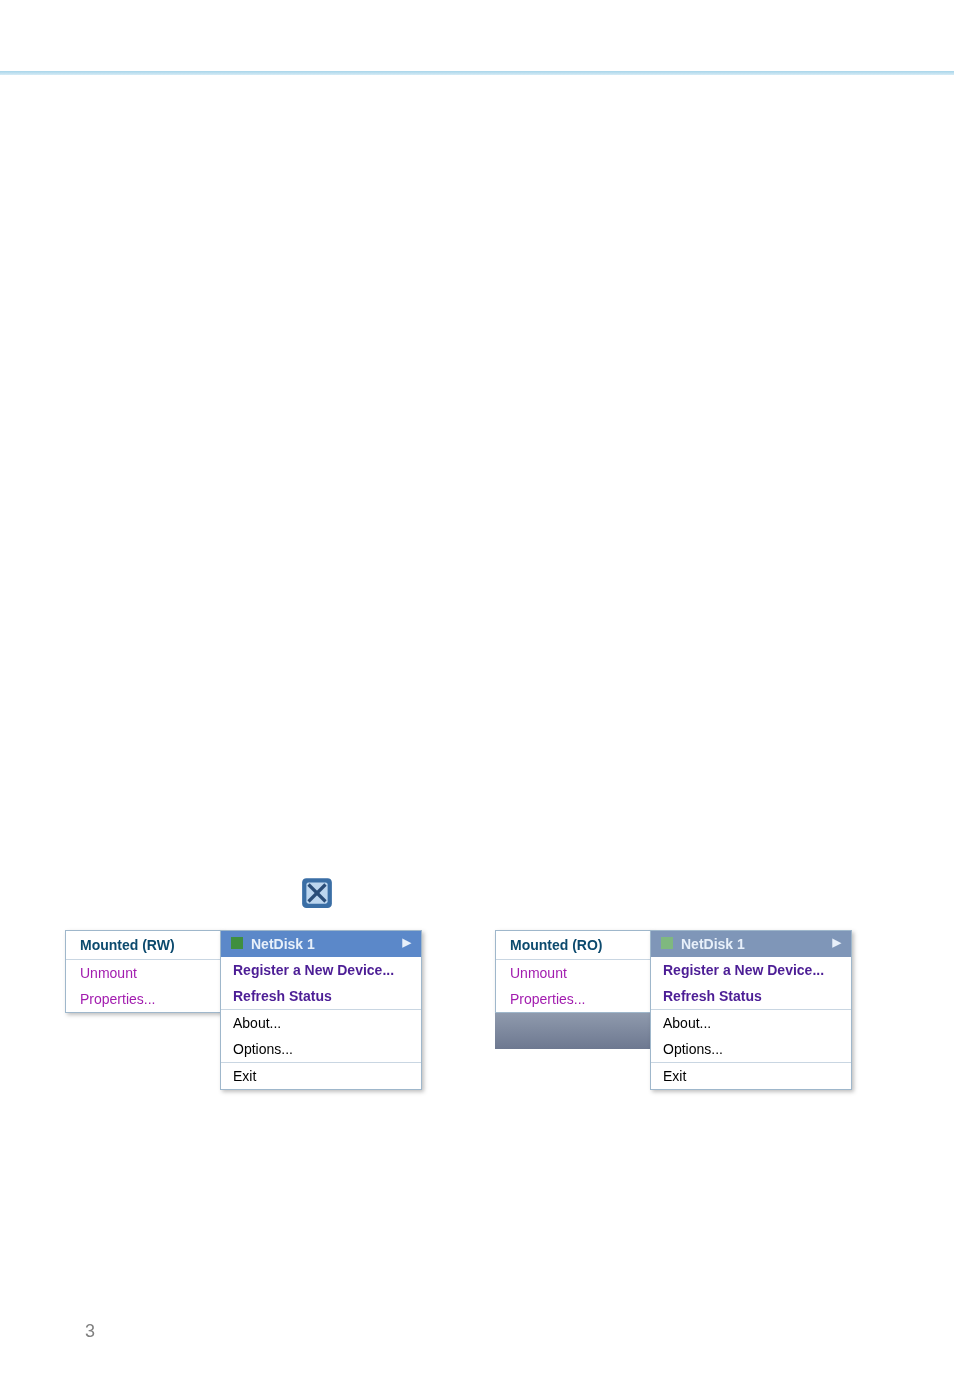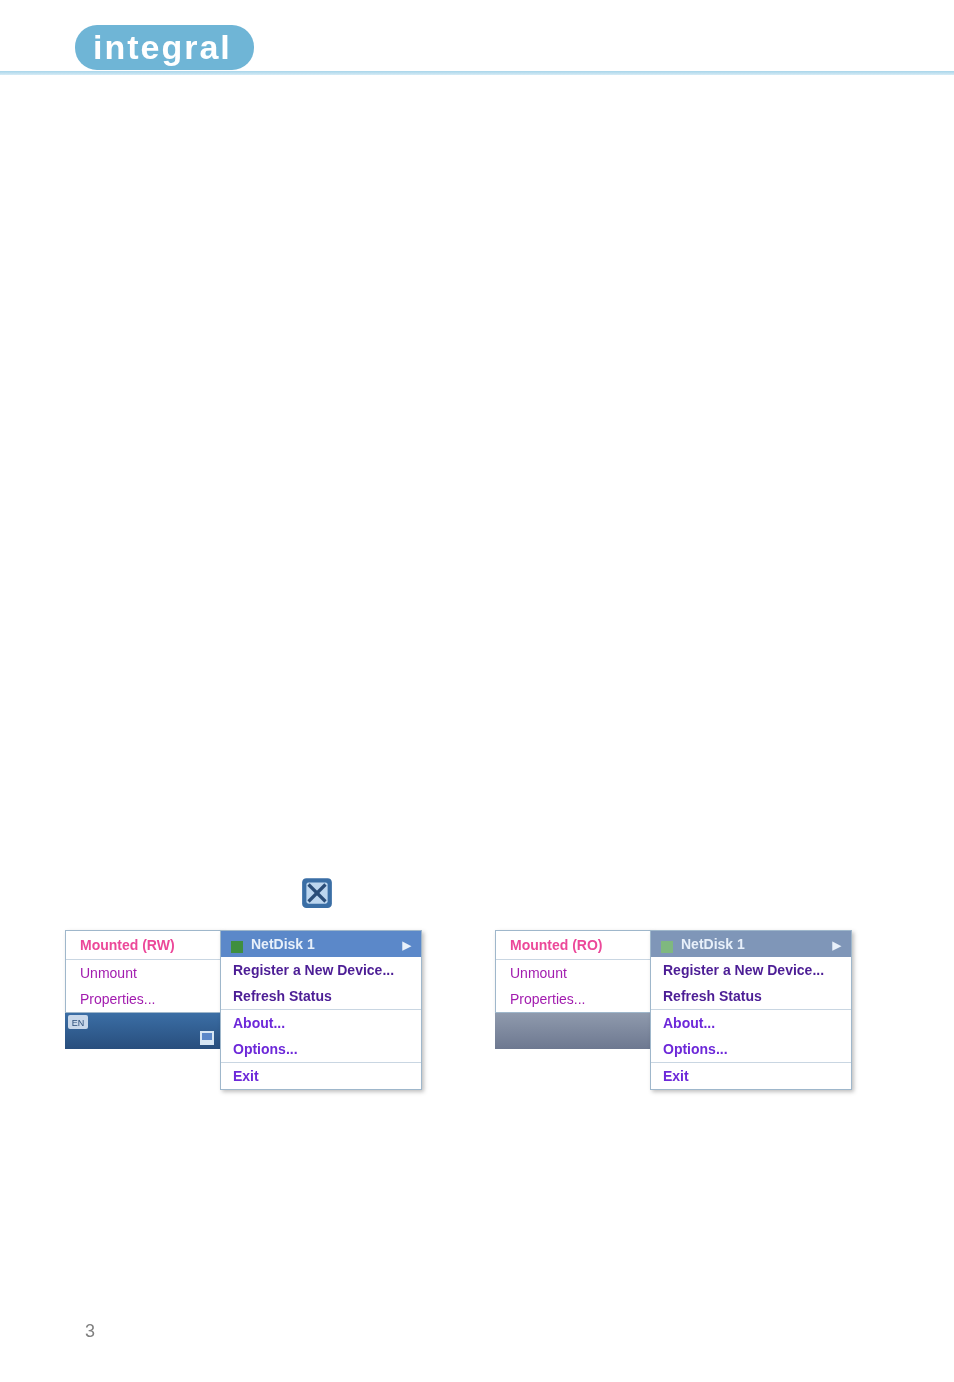--- a/index.html
+++ b/index.html
@@ -7,71 +7,56 @@
   .header{position:absolute;left:0;top:25px;width:100%}
   .logo-wrap{position:relative;margin-left:75px}
   .logo-pill{display:inline-block;background:#6fb5d6;color:#fff;border-radius:22px;padding:3px 22px 3px 18px;font-weight:bold;letter-spacing:2px;font-size:34px;font-family:Arial,Helvetica,sans-serif;position:relative}
   .hr{position:absolute;left:0;right:0;top:71px;height:4px;background:linear-gradient(#a8d5ea,#d7ecf6)}
   
   .tray-icon{position:absolute;width:34px;height:34px}
   .tray-icon svg{width:100%;height:100%}
   
   .menu-stack{position:absolute;font-size:14px}
   .menu-box{border:1px solid #9fb7cb;background:#fff;box-shadow:2px 2px 4px rgba(0,0,0,0.25)}
-  .menu-header{font-weight:bold;color:#ec4899;padding:6px 14px;border-bottom:1px solid #c9d6e2}
+  .menu-header{font-weight:bold;color:#0c4a6e;padding:6px 14px;border-bottom:1px solid #c9d6e2}
   .menu-item{color:#a21caf;padding:5px 14px;cursor:pointer}
   .menu-item+.menu-item{}
   .submenu{position:absolute;left:100%;top:0;width:200px}
-  .submenu .sel{background:#5b88c9;color:#e8f0fa;display:flex;align-items:flex-end;padding:5px 10px;font-weight:bold}
+  .submenu .sel{background:#5b88c9;color:#e8f0fa;display:flex;align-items:flex-start;padding:5px 10px;font-weight:bold}
   .submenu .sel .sq{width:12px;height:12px;margin-right:8px;display:inline-block}
   .submenu .sel .arrow{margin-left:auto;font-size:11px}
   .submenu .item{padding:5px 12px;color:#4c1d95;font-weight:bold}
-  .submenu .item.normal{font-weight:bold;color:#6d28d9}
+  .submenu .item.normal{font-weight:normal;color:#000000}
   .submenu .sep{border-top:1px solid #c9d6e2;margin:0}
   .left-col{position:relative;width:155px}
   .taskbar-strip{height:36px;background:linear-gradient(#3b6ea5,#284e7d);width:155px;position:relative}
   .taskbar-strip.ro{background:linear-gradient(#8f9aad,#6d7890)}
   .pagenum{position:absolute;left:85px;bottom:40px;color:#808080;font-size:18px}
 </style>
 </head>
 <body>
 <div class="page">
 
-  <div class="header">
-    <span class="logo-wrap">
-      <span class="logo-pill">integral</span>
-    </span>
-  </div>
   <div class="hr"></div>
 
   <div class="tray-icon" style="left:300px;top:876px">
     <svg viewBox="0 0 32 32">
       <rect x="2" y="2" width="28" height="28" rx="4" fill="#3a6ea5"></rect>
       <rect x="6" y="6" width="20" height="20" rx="2" fill="#bcd6ef"></rect>
       <line x1="8" y1="8" x2="24" y2="24" stroke="#2a4d78" stroke-width="3"></line>
       <line x1="24" y1="8" x2="8" y2="24" stroke="#2a4d78" stroke-width="3"></line>
     </svg>
   </div>
 
   <div class="menu-stack" style="left:65px;top:930px;width:360px">
     <div style="position:relative">
       <div class="menu-box left-col">
         <div class="menu-header">Mounted (RW)</div>
         <div class="menu-item">Unmount</div>
         <div class="menu-item">Properties...</div>
-      </div>
-      <div class="taskbar-strip">
-        <svg width="20" height="18" style="position:absolute;left:3px;top:2px">
-            <rect width="20" height="14" rx="2" fill="#c9d8ea"></rect>
-            <text x="10" y="11" font-size="9" fill="#2a4d78" text-anchor="middle" font-family="Arial">EN</text>
-          </svg>
-        <svg width="14" height="14" style="position:absolute;right:6px;bottom:4px">
-            <rect width="14" height="14" fill="#d7e6f4"></rect>
-            <rect x="2" y="2" width="10" height="7" fill="#5b88c9"></rect>
-          </svg>
       </div>
 
       <div class="menu-box submenu" style="left:155px;top:0">
         <div class="sel">
           <span class="sq">
             <svg width="12" height="12">
                 <rect width="12" height="12" fill="#3f8f3f"></rect>
               </svg>
           </span>
           <span>NetDisk 1</span>

